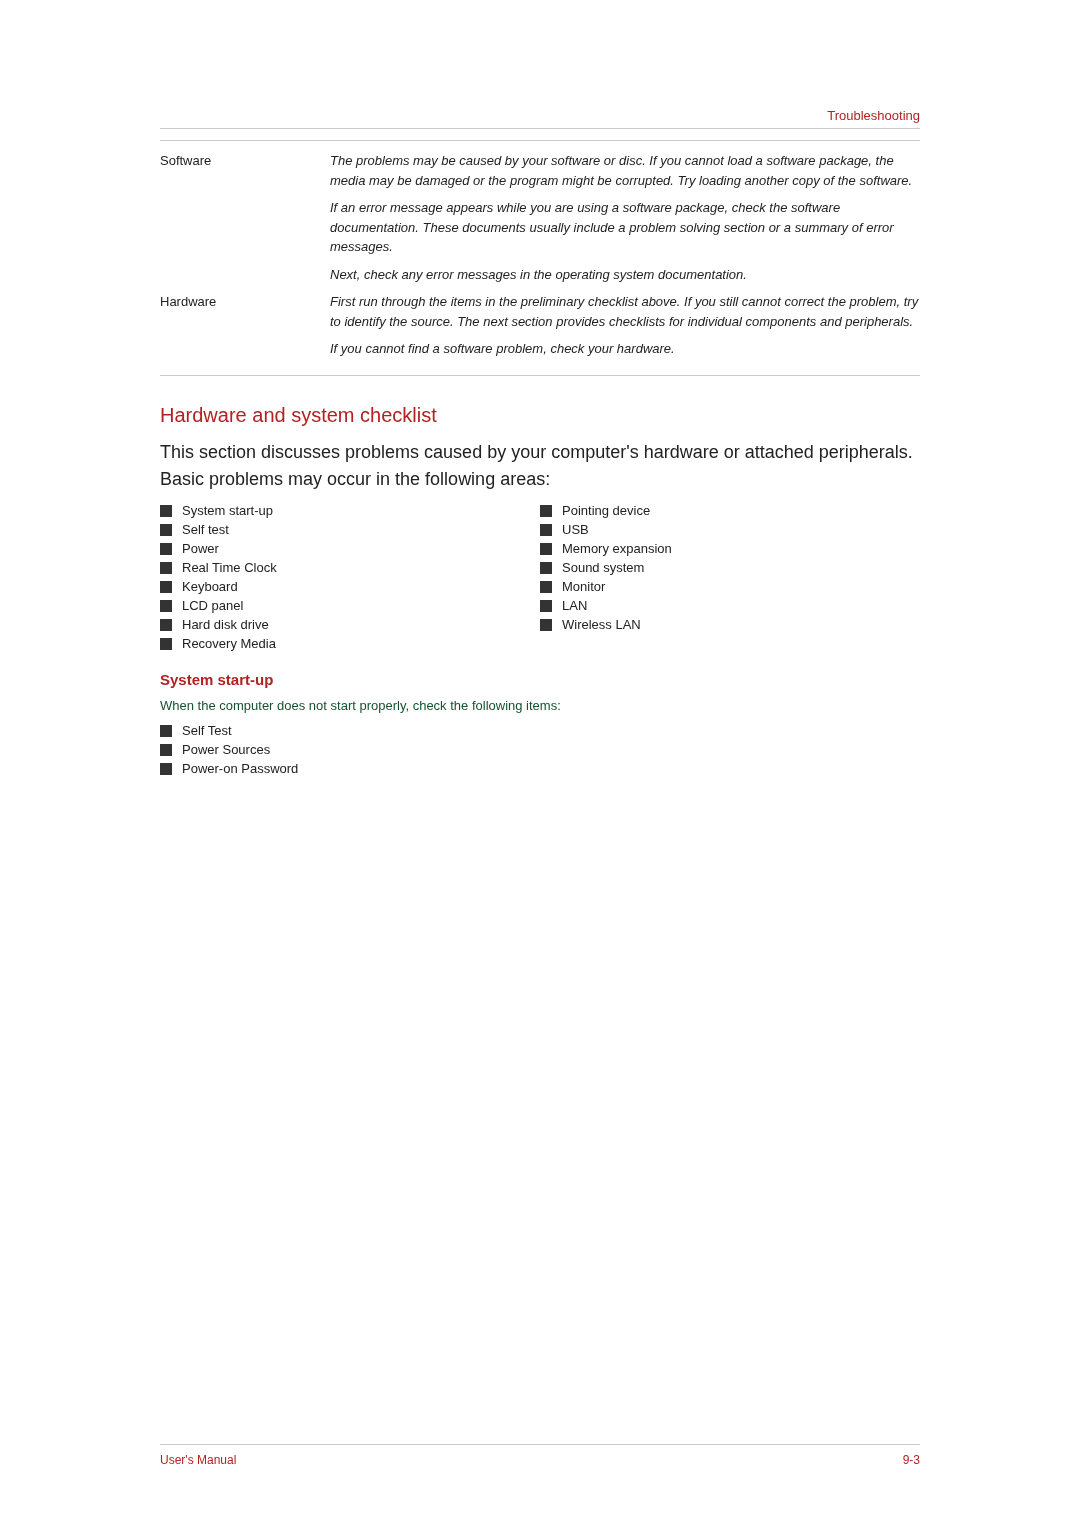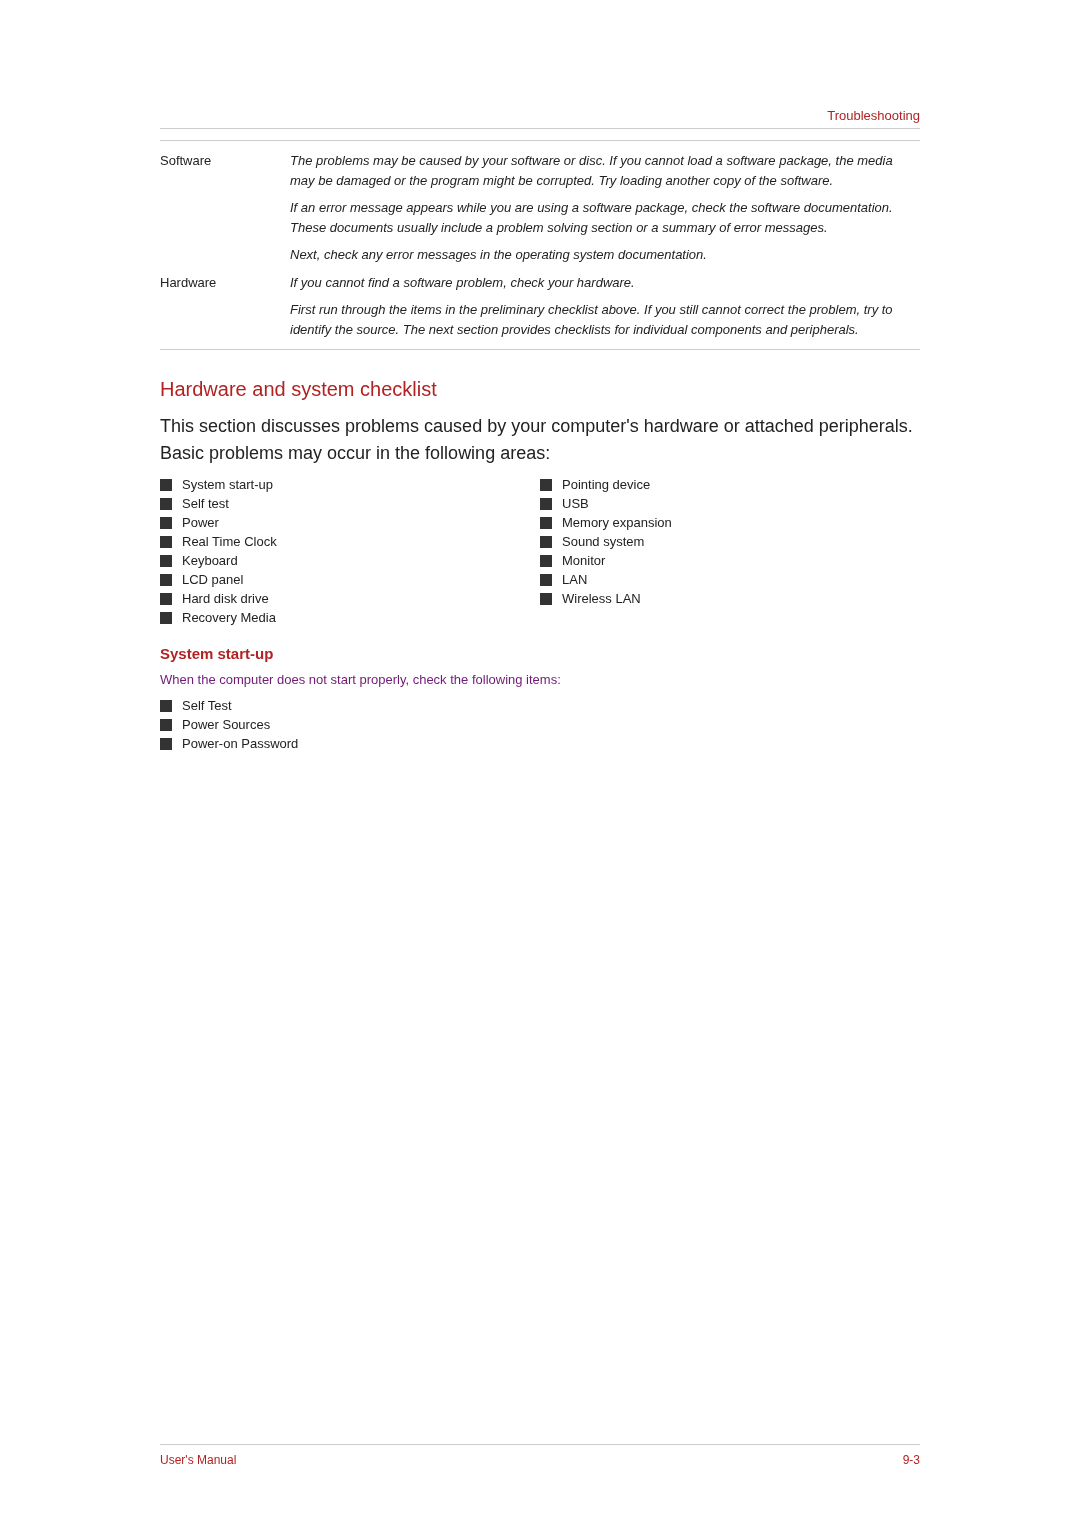--- a/index.html
+++ b/index.html
@@ -59,24 +59,25 @@
     .table-section {
       width: 100%;
       border-top: 1px solid #cccccc;
       border-bottom: 1px solid #cccccc;
       padding: 10px 0;
     }
 
     .table-row {
       display: flex;
       margin-bottom: 8px;
+      gap: 40px;
     }
 
     .table-row:last-child {
-      margin-bottom: 0;
+      margin-bottom: 6px;
     }
 
     .table-label {
       width: 130px;
       min-width: 130px;
       font-size: 13px;
       color: #222222;
       padding-top: 2px;
     }
 
@@ -146,21 +147,21 @@
     .sub-heading {
       font-size: 15px;
       font-weight: bold;
       color: #b22222;
       margin-top: 16px;
       margin-bottom: 8px;
     }
 
     .sub-intro {
       font-size: 13px;
-      color: #701a75;
+      color: #14532d;
       line-height: 1.5;
       margin-bottom: 8px;
     }
 
     
     .page-footer {
       position: absolute;
       bottom: 60px;
       left: 160px;
       right: 160px;
@@ -203,22 +204,22 @@
         <div class="table-desc">
           <p>The problems may be caused by your software or disc. If you cannot load a software package, the media may be damaged or the program might be corrupted. Try loading another copy of the software.</p>
           <p>If an error message appears while you are using a software package, check the software documentation. These documents usually include a problem solving section or a summary of error messages.</p>
           <p>Next, check any error messages in the operating system documentation.</p>
         </div>
       </div>
 
       <div class="table-row">
         <div class="table-label">Hardware</div>
         <div class="table-desc">
+          <p>First run through the items in the preliminary checklist above. If you still cannot correct the problem, try to identify the source. The next section provides checklists for individual components and peripherals.</p>
           <p>If you cannot find a software problem, check your hardware.</p>
-          <p>First run through the items in the preliminary checklist above. If you still cannot correct the problem, try to identify the source. The next section provides checklists for individual components and peripherals.</p>
         </div>
       </div>
 
     </div>
 
     <h2 class="section-heading">Hardware and system checklist</h2>
 
     <p class="section-intro">This section discusses problems caused by your computer's hardware or attached peripherals. Basic problems may occur in the following areas:</p>
 
     <div class="bullet-columns">

